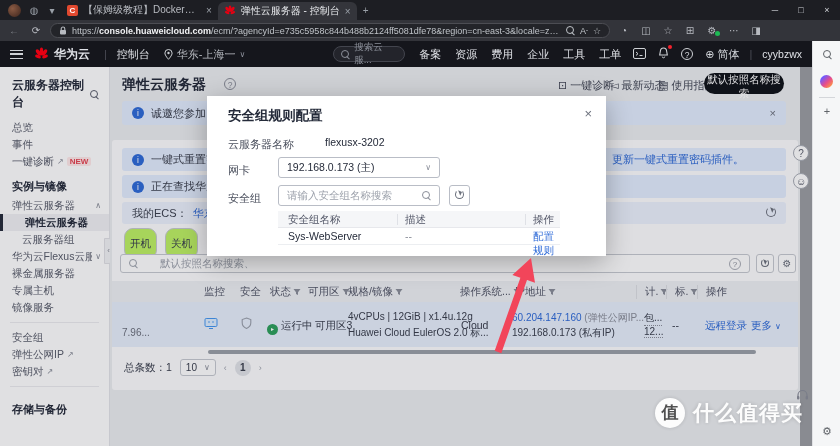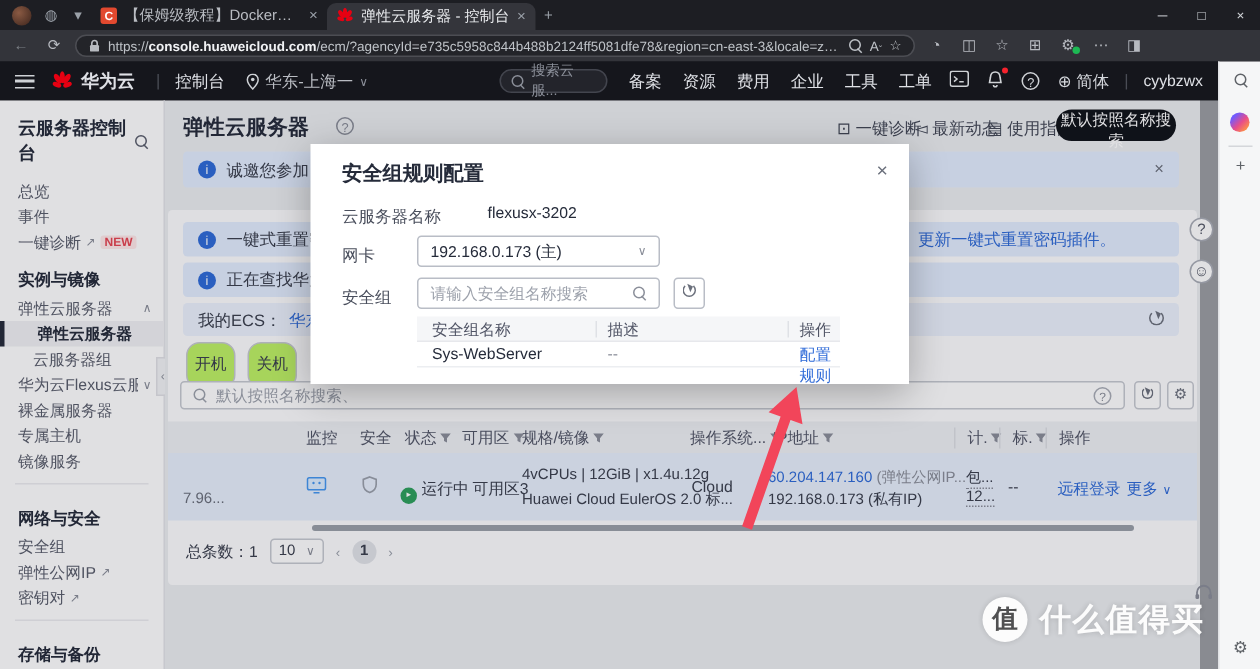--- a/index.html
+++ b/index.html
@@ -61,21 +61,21 @@
   #main{left:110px;top:67px;width:690px;height:379px;background:#eceef1;}
   .pgtitle{position:absolute;left:12px;top:9px;font-size:14px;font-weight:bold;color:#252b3a;}
   .pgq{position:absolute;left:114px;top:11px;width:12px;height:12px;border:1px solid #8a8e99;border-radius:50%;color:#8a8e99;font-size:8.5px;text-align:center;line-height:12px;}
   .hact{position:absolute;top:11px;font-size:11px;color:#434856;}
   .buybtn{position:absolute;left:594px;top:6px;width:80px;height:21px;background:#101319;color:#fff;font-size:10.5px;border:none;border-radius:11px;}
   .banner{position:absolute;display:flex;align-items:center;gap:7px;background:#e3edfe;border-radius:3px;font-size:11px;color:#3b404e;padding:0 10px;}
   .binfo{width:12px;height:12px;border-radius:50%;background:#2f6bd8;color:#fff;font-size:8.5px;text-align:center;line-height:12px;font-style:normal;flex:none;}
   .blink{color:#2f6bd8;}
   .panel{position:absolute;left:2px;top:73px;width:686px;height:250px;background:#fdfdfe;border-radius:3px;}
   .pillbtn{position:absolute;top:161px;width:33px;height:31px;border:1px solid #c6c9d0;border-radius:9px;background:#bef264;font-size:10.5px;color:#3b404e;text-align:center;line-height:15px;}
-  .bigsearch{position:absolute;left:10px;top:187px;width:630px;height:19px;border:1px solid #c6c9d0;border-radius:3px;background:#fff;display:flex;align-items:center;gap:6px;padding:0 8px;color:#9da2ac;font-size:10.5px;}
+  .bigsearch{position:absolute;left:10px;top:187px;width:630px;height:19px;border:1px solid #c6c9d0;border-radius:3px;background:#fff;display:flex;align-items:center;gap:22px;padding:0 8px;color:#9da2ac;font-size:10.5px;}
   .sqbtn{position:absolute;top:187px;width:18px;height:19px;border:1px solid #c6c9d0;border-radius:3px;background:#fff;color:#6b707c;text-align:center;line-height:17px;font-size:10px;}
   .thead{position:absolute;left:2px;top:214px;width:686px;height:21px;background:#eef0f4;font-size:10.5px;color:#515566;text-decoration:underline;}
   .th{position:absolute;top:4px;white-space:nowrap;display:flex;gap:2px;align-items:center;}
   .trow{position:absolute;left:2px;top:235px;width:686px;height:45px;background:#e7effc;font-size:10.5px;color:#3b404e;}
   .tc{position:absolute;white-space:nowrap;}
   .stico{display:inline-block;width:11px;height:11px;border-radius:50%;background:#2da05c;color:#fff;font-size:6px;text-align:center;line-height:11px;vertical-align:-2px;margin-right:3px;}
   .dotted{border-bottom:1px dotted #8a8e99;}
   .hscroll{position:absolute;left:98px;top:283px;width:548px;height:4px;border-radius:2px;background:#9aa0a8;}
   .pgn{position:absolute;left:14px;top:292px;font-size:10.5px;color:#3b404e;display:flex;align-items:center;gap:8px;}
   .psize{width:36px;height:17px;border:1px solid #c6c9d0;border-radius:3px;background:#fff;display:flex;align-items:center;justify-content:space-between;padding:0 5px;font-size:10px;}
@@ -243,21 +243,20 @@
     <div class="sbi">
         <span class="lbl">裸金属服务器</span>
       </div>
     <div class="sbi">
         <span class="lbl">专属主机</span>
       </div>
     <div class="sbi">
         <span class="lbl">镜像服务</span>
       </div>
     <div class="sbdiv"></div>
-    <div class="sbsec">网络与安全</div>
     <div class="sbi">
         <span class="lbl">安全组</span>
       </div>
     <div class="sbi">
         <span class="lbl">弹性公网IP</span>
         <span class="ext">↗</span>
       </div>
     <div class="sbi">
         <span class="lbl">密钥对</span>
         <span class="ext">↗</span>

